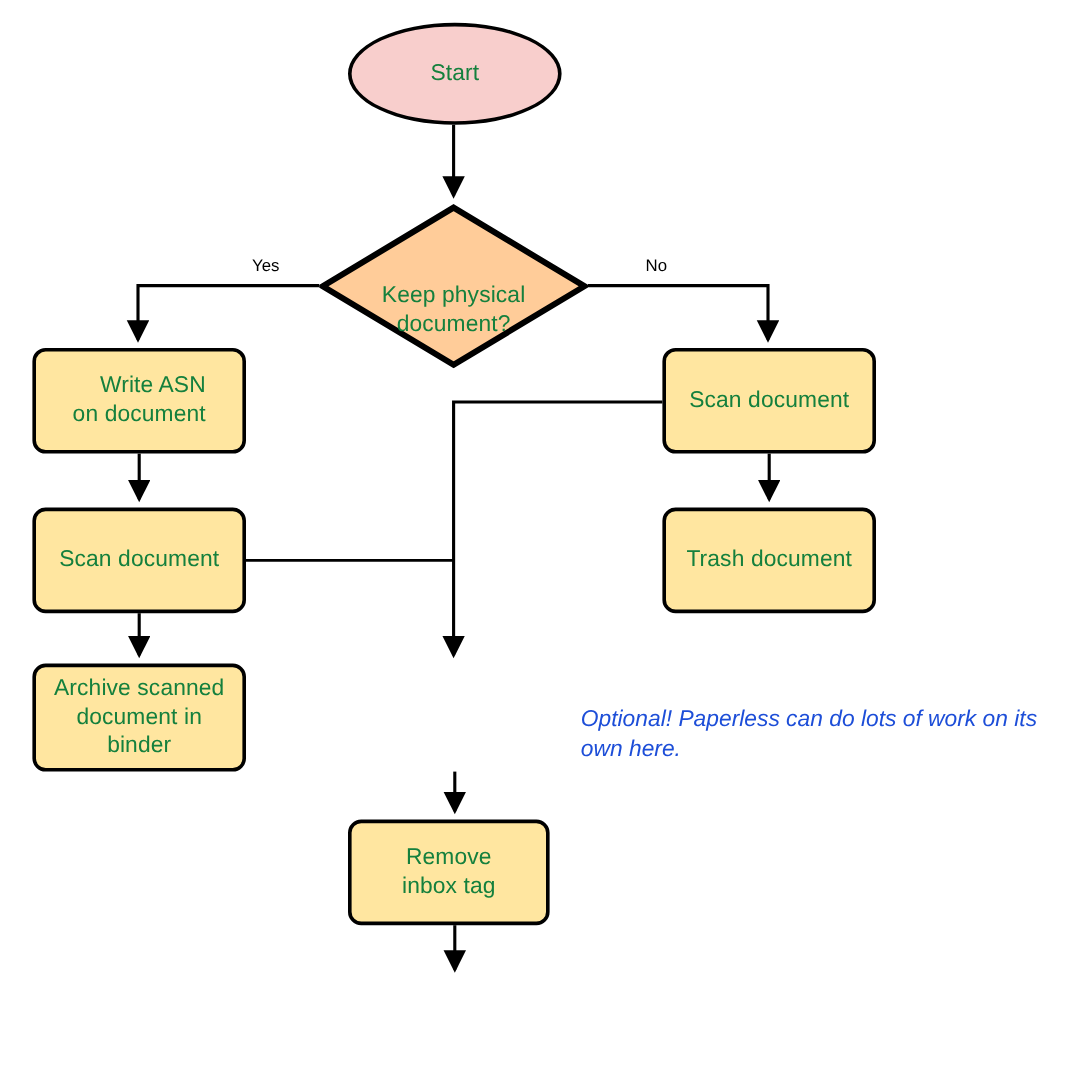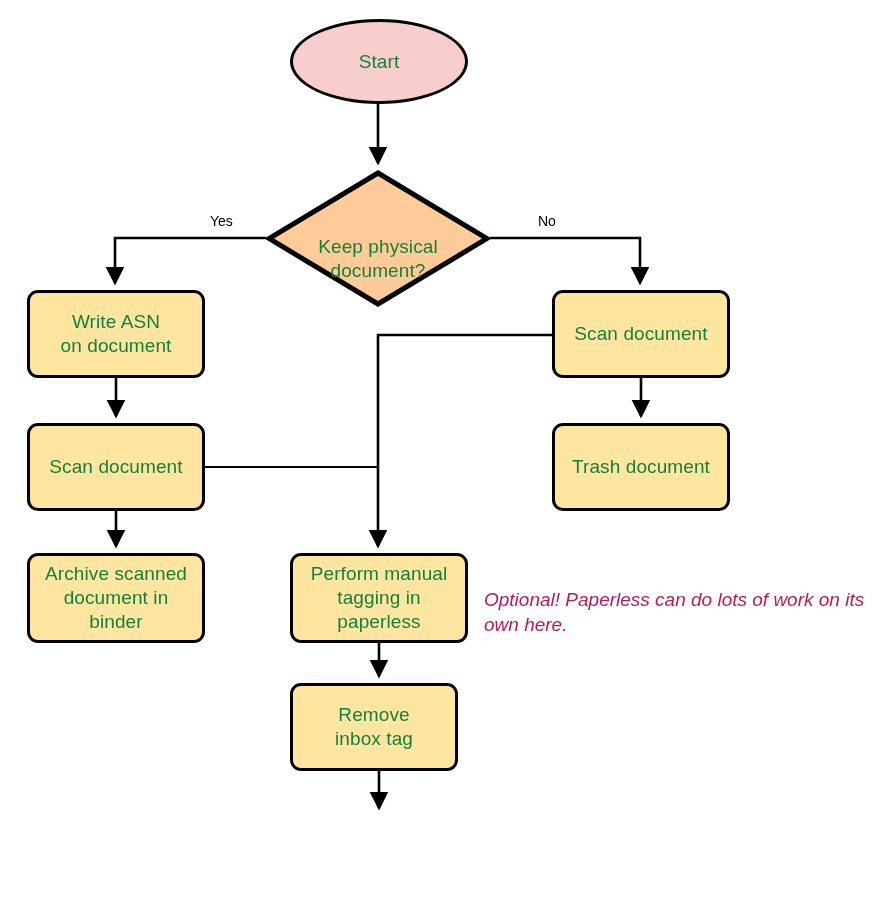--- a/index.html
+++ b/index.html
@@ -72,21 +72,21 @@
     position: absolute;
     font-size: 14px;
     line-height: 20px;
     color: #000000;
   }
   .annotation {
     position: absolute;
     font-style: italic;
     font-size: 19px;
     line-height: 25px;
-    color: #be185d;
+    color: #1d4ed8;
     width: 405px;
   }
 </style>
 </head>
 <body>
 
 <div id="flow-canvas">
 
   <svg class="edge-layer" viewBox="0 0 888 907" width="888" height="907" xmlns="http://www.w3.org/2000/svg">
     <defs>
@@ -124,21 +124,21 @@
     <svg class="decision-shape" viewBox="0 0 224 137" preserveAspectRatio="none" xmlns="http://www.w3.org/2000/svg">
       <polygon points="112,3 221,68.5 112,134 3,68.5" fill="#ffcc99" stroke="#000000" stroke-width="5"></polygon>
     </svg>
     <span class="decision-label">Keep physical
 document?</span>
   </div>
 
   <div class="edge-label" style="left:210px; top:211px;">Yes</div>
   <div class="edge-label" style="left:538px; top:211px;">No</div>
 
-  <div class="node node-process" style="left:27px; top:290px; width:178px; height:88px;">
+  <div class="node node-process" style="left:27px; top:290px; width:178px; height:88px;text-align:right;">
     <span>Write ASN
 on document</span>
   </div>
 
   <div class="node node-process" style="left:27px; top:423px; width:178px; height:88px;">
     <span>Scan document</span>
   </div>
 
   <div class="node node-process" style="left:27px; top:553px; width:178px; height:90px;">
     <span>Archive scanned
@@ -147,25 +147,20 @@
   </div>
 
   <div class="node node-process" style="left:552px; top:290px; width:178px; height:88px;">
     <span>Scan document</span>
   </div>
 
   <div class="node node-process" style="left:552px; top:423px; width:178px; height:88px;">
     <span>Trash document</span>
   </div>
 
-  <div class="node node-process" style="left:290px; top:553px; width:178px; height:90px;">
-    <span>Perform manual
-tagging in
-paperless</span>
-  </div>
 
   <div class="node node-process" style="left:290px; top:683px; width:168px; height:88px;">
     <span>Remove
 inbox tag</span>
   </div>
 
 
   <div class="annotation" style="left:484px; top:587px;">Optional! Paperless can do lots of work on its own here.</div>
 
 </div>

